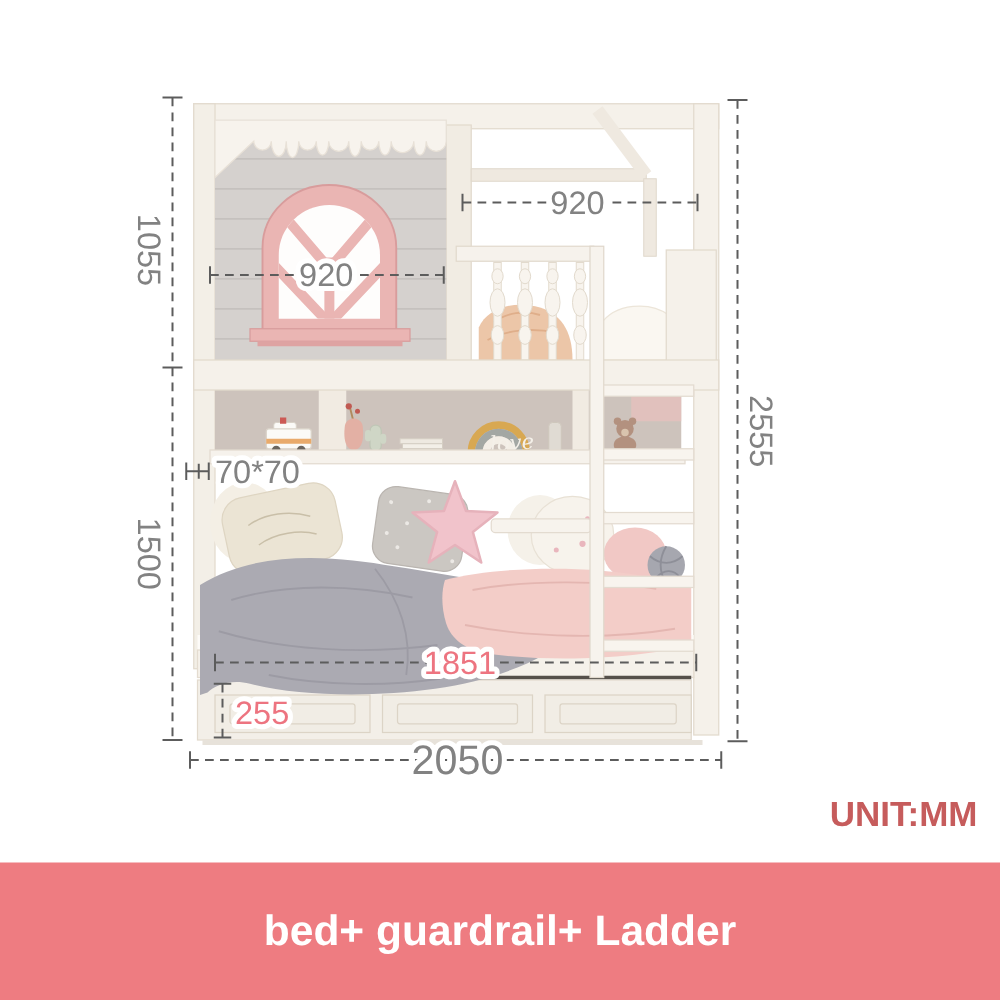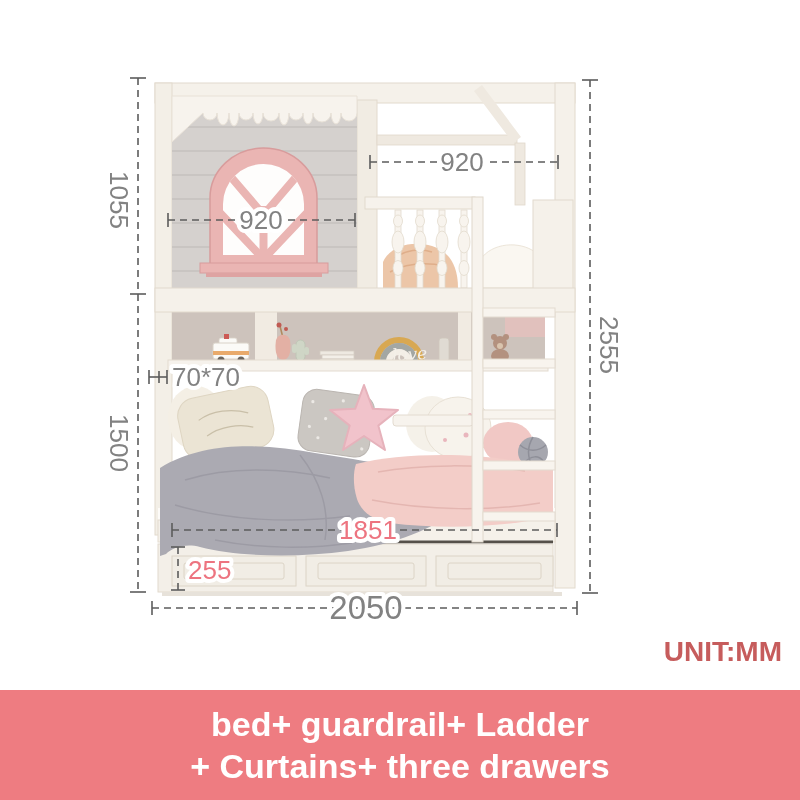--- a/index.html
+++ b/index.html
@@ -296,16 +296,15 @@
     <line class="dim-tick" x1="152" y1="601" x2="152" y2="615"></line>
     <line class="dim-tick" x1="577" y1="601" x2="577" y2="615"></line>
     <text class="dim-text dim-text-big" text-anchor="middle" x="366" y="619">2050</text>
 
     <text class="unit-text" text-anchor="end" x="782" y="661">UNIT:MM</text>
   </g>
 </svg>
 
   <div class="banner">
     <div class="banner-line">bed+ guardrail+ Ladder</div>
-    <div class="banner-line">+ Curtains+ three drawers</div>
   </div>
 
 </div>
 
 </body></html>

